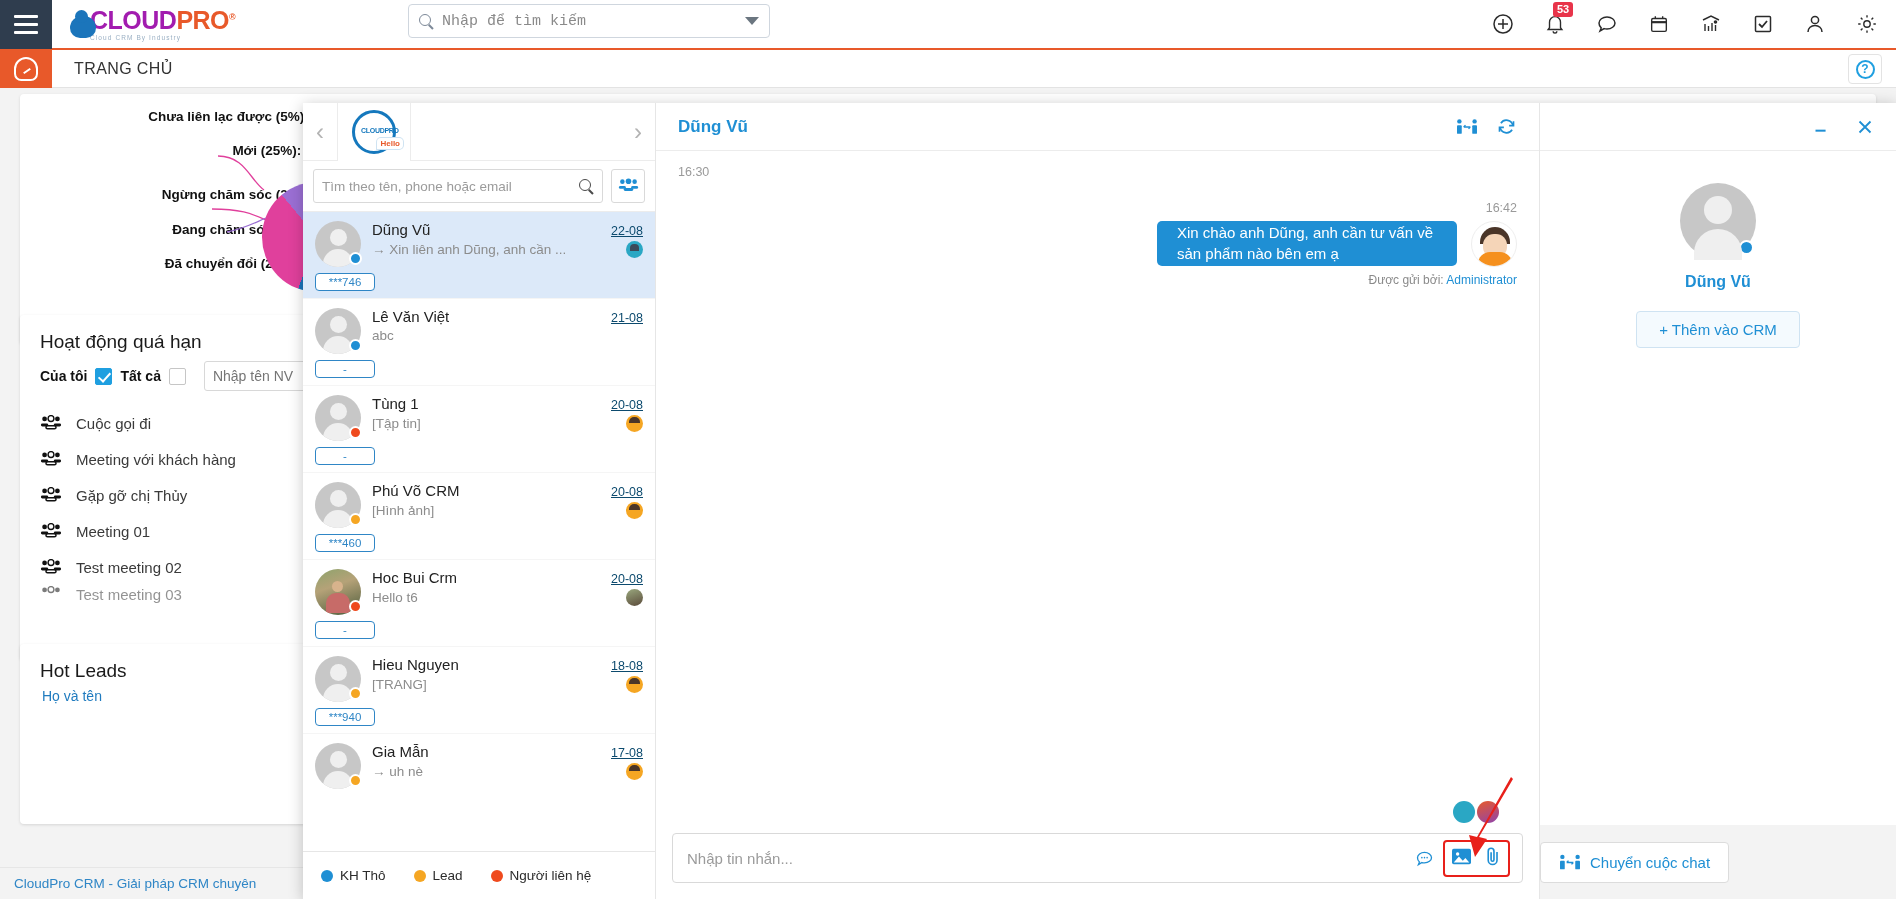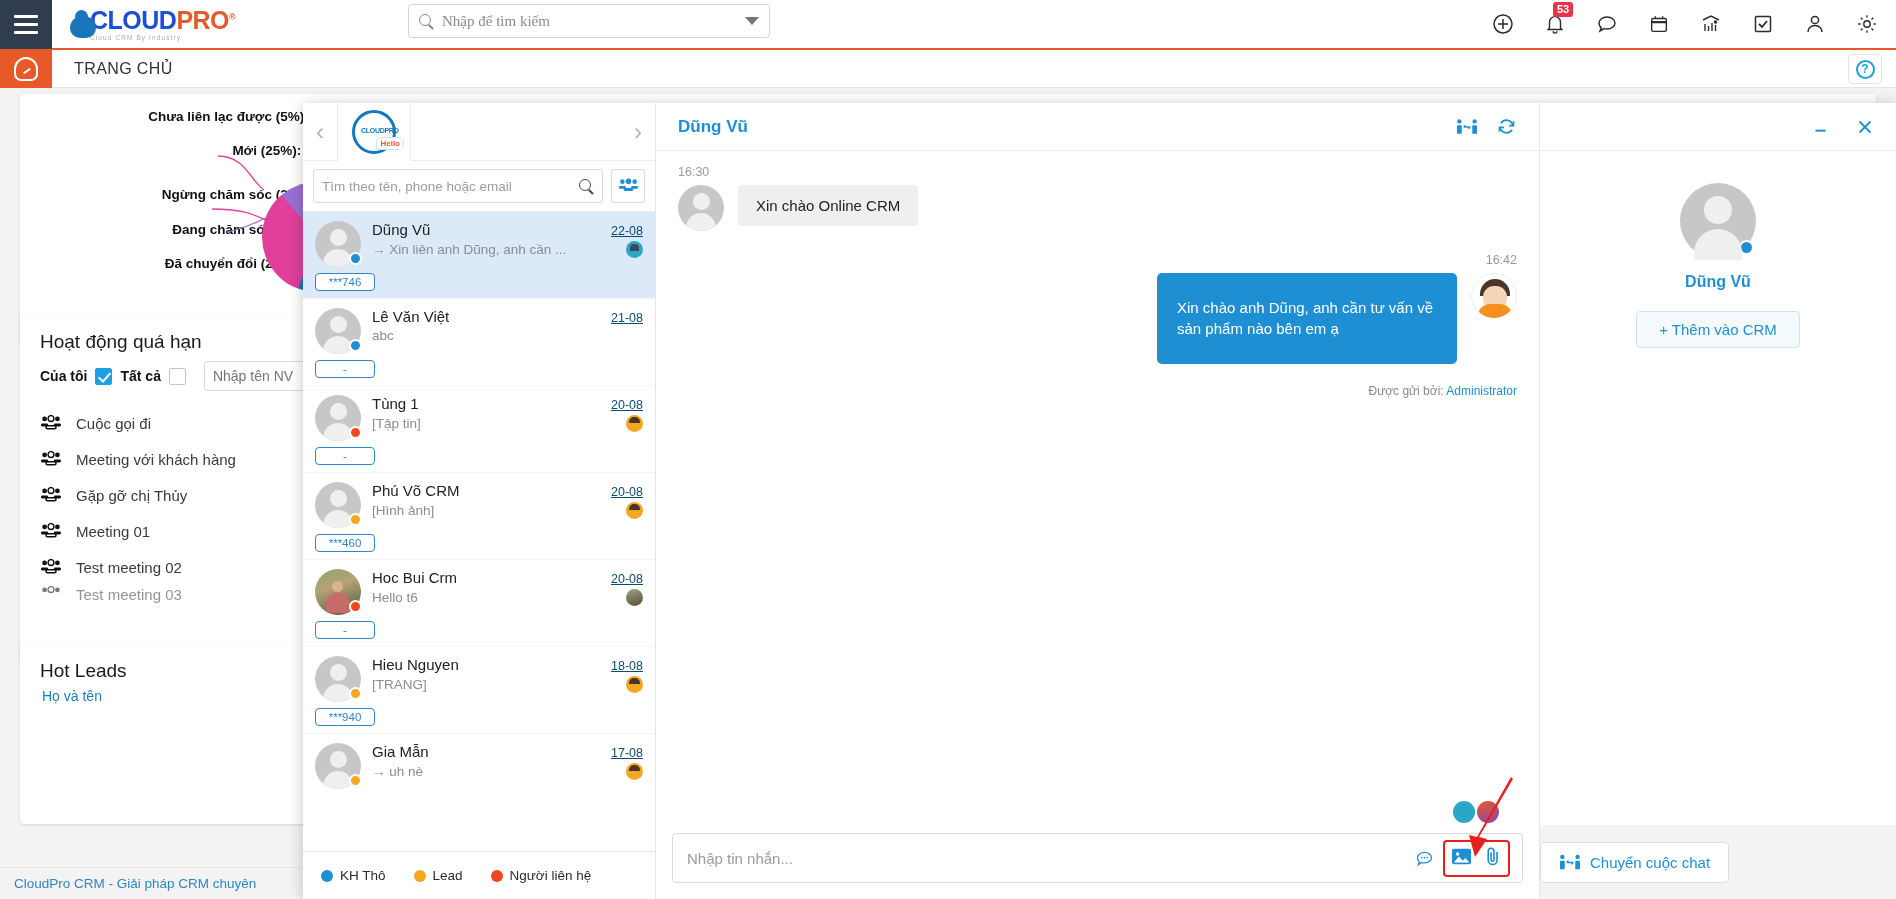--- a/index.html
+++ b/index.html
@@ -26,40 +26,40 @@
   .brand { margin-left: 18px; display: flex; align-items: flex-end; cursor: pointer; }
   .brand-cloudicon {
     width: 26px; height: 22px; background: #1b75bb; border-radius: 12px 12px 10px 10px;
     position: relative; margin-right: -6px; margin-bottom: 3px;
   }
   .brand-cloudicon:after {
     content: ''; position: absolute; width: 13px; height: 13px; background: #1b75bb;
     border-radius: 50%; top: -6px; left: 5px;
   }
   .brand-text { font-size: 25px; font-weight: bold; letter-spacing: -0.5px; line-height: 1; }
-  .brand-text .c1 { color: #1d4ed8; }
+  .brand-text .c1 { color: #a21caf; }
   .brand-text .c2 { color: #e8592a; }
   .brand-reg { font-size: 9px; color: #e8592a; vertical-align: super; }
   .brand-sub { font-size: 6.5px; color: #9bb0c4; letter-spacing: 1.1px; margin-top:1px;}
 
   .searchbox {
     position: absolute; left: 408px; top: 4px; width: 362px; height: 34px;
     border: 1px solid #cfd6de; border-radius: 4px; background: #fff;
     display: flex; align-items: center; padding: 0 10px; cursor: text;
   }
   .searchbox .magnifier { width: 15px; height: 15px; position: relative; margin-right: 8px; flex: none; }
   .searchbox .magnifier:before {
     content:''; position:absolute; width:10px; height:10px; border:1.6px solid #7d8998; border-radius:50%; top:0; left:0;
   }
   .searchbox .magnifier:after {
     content:''; position:absolute; width:6px; height:1.6px; background:#7d8998; transform: rotate(45deg); bottom:1px; right:0px;
   }
   .searchbox input {
     border: none; outline: none; flex: 1; font-size: 15px; color: #555;
-    font-family: Liberation Serif, serif; background: transparent;
+    font-family: Liberation Mono, monospace; background: transparent;
   }
   .searchbox input::placeholder { color: #8a8a8a; }
   .chev-down {
     width: 0; height: 0; border-left: 7px solid transparent; border-right: 7px solid transparent;
     border-top: 8px solid #6b7680; margin-left: 6px; cursor: pointer;
   }
 
   .nav-icons { position: absolute; right: 16px; top: 0; height: 48px; display: flex; align-items: center; gap: 26px; }
   .nav-ic { width: 26px; height: 26px; position: relative; cursor: pointer; color: #2b2b2b; display:flex; align-items:center; justify-content:center;}
   .nav-ic svg { display: block; }
@@ -224,28 +224,28 @@
   .msg-time-r { font-size: 12.5px; color: #9a9a9a; text-align: right; margin-bottom: 6px; }
   .msg-in { display: flex; gap: 14px; align-items: flex-start; }
   .msg-av { width: 46px; height: 46px; border-radius: 50%; background: #c7c7c7; position: relative; flex:none; overflow:hidden;}
   .msg-av:before { content:''; position:absolute; width:17px; height:17px; border-radius:50%; background:#efefef; left:14.5px; top:8px; }
   .msg-av:after { content:''; position:absolute; width:30px; height:19px; border-radius:15px 15px 0 0; background:#efefef; left:8px; top:28px; }
   .bubble-in {
     background: #efefef; color: #222; border-radius: 4px; padding: 12px 18px; font-size: 15px; max-width: 60%;
   }
   .msg-out { display: flex; justify-content: flex-end; gap: 14px; align-items: flex-start; margin-top: 4px; }
   .bubble-out {
-    background: #1f8fd4; color: #fff; border-radius: 5px; padding: 24px 20px; font-size: 15px;
+    background: #1f8fd4; color: #fff; border-radius: 5px; padding: 1px 20px; font-size: 15px;
     max-width: 300px; line-height: 1.42;
   }
   .msg-av-out { width: 46px; height: 46px; border-radius: 50%; background: #fff; border:1px solid #eee; position: relative; flex:none; overflow:hidden;}
   .msg-av-out .hair { position:absolute; width:30px;height:17px;background:#4a3528;border-radius:15px 15px 0 0;left:8px;top:5px;}
   .msg-av-out .face { position:absolute; width:24px;height:24px;background:#f5d5b8;border-radius:11px;left:11px;top:12px;}
   .msg-av-out .shirt { position:absolute; width:34px;height:14px;background:#f5901e;border-radius:12px 12px 0 0;left:6px;bottom:0;}
-  .sentby { text-align: right; font-size: 12px; color: #8a8a8a; margin-top: 20px; }
+  .sentby { text-align: right; font-size: 12px; color: #8a8a8a; margin-top: 6px; }
   .sentby b { color: #1f8fd4; font-weight: normal; }
 
   .composer-wrap { padding: 10px 16px 16px 16px; position: relative; }
   .typing-avs { position:absolute; right: 40px; top: -22px; display:flex; gap: 2px;}
   .t-av { width: 22px; height: 22px; border-radius: 50%; }
   .t-av.a { background: #2aa7c4; }
   .t-av.b { background: linear-gradient(160deg,#e8592a,#8e44ad); }
   .composer {
     height: 50px; border: 1px solid #d9d9d9; border-radius: 4px; display: flex; align-items: center;
     padding: 0 12px 0 14px; background: #fff;
@@ -684,24 +684,20 @@
                 <path d="M4 18v-5h5"></path>
               <path d="M19.3 11A7.5 7.5 0 005.6 8.3"></path>
                 <path d="M4.7 13a7.5 7.5 0 0013.7 2.7"></path>
               </svg>
           </div>
         </div>
       </div>
 
       <div class="messages">
         <div class="msg-time-l">16:30</div>
-        <div class="msg-in">
-          <div class="msg-av"></div>
-          <div class="bubble-in">Xin chào Online CRM</div>
-        </div>
 
         <div class="msg-time-r" style="margin-top:22px">16:42</div>
         <div class="msg-out">
           <div class="bubble-out">Xin chào anh Dũng, anh cần tư vấn về sản phẩm nào bên em ạ</div>
           <div class="msg-av-out">
             <div class="hair"></div>
             <div class="face"></div>
             <div class="shirt"></div>
           </div>
         </div>

